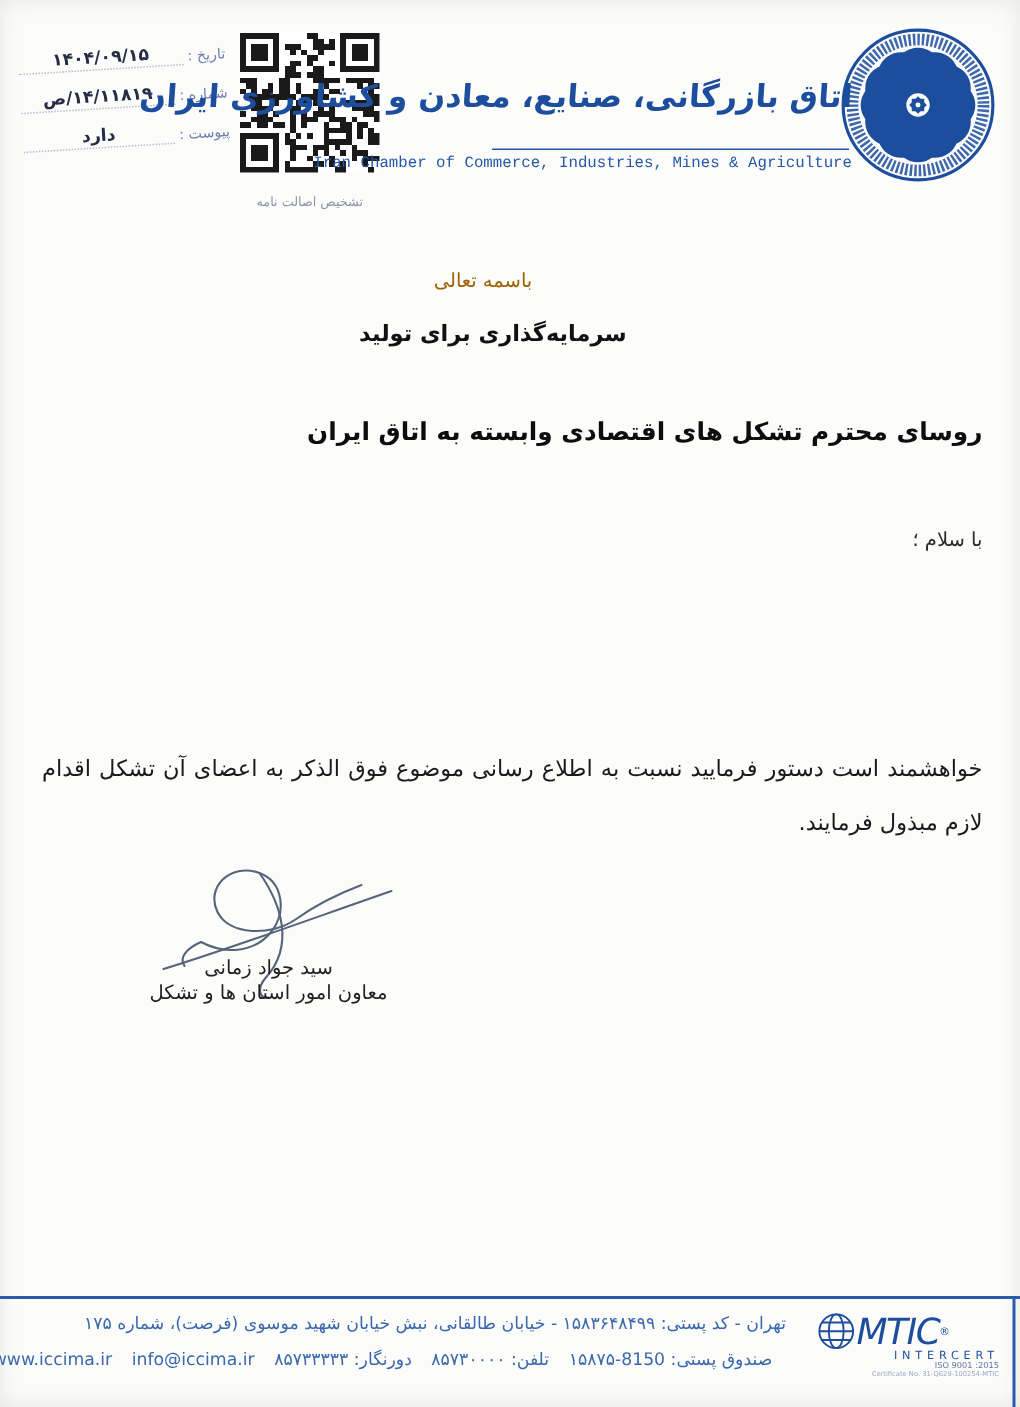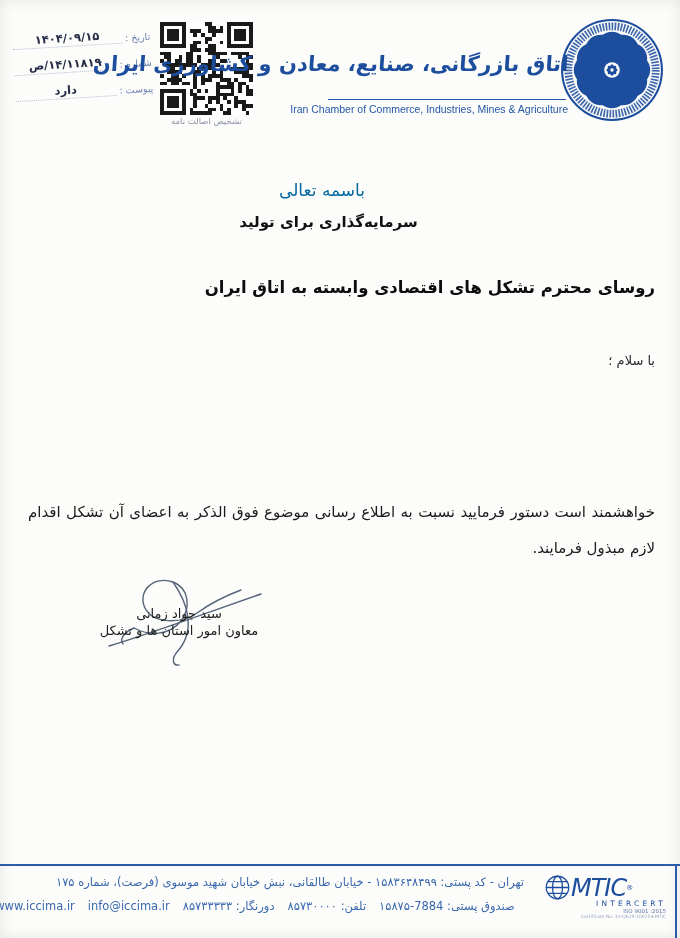--- a/index.html
+++ b/index.html
@@ -16,54 +16,54 @@
           transform:rotate(-3.5deg); }
   .meta-row { display:flex; align-items:flex-end; margin-bottom:10px; }
   .meta-label { font-size:9.5px; color:#6b7fae; white-space:nowrap; padding-left:3px; }
   .meta-line { flex:1; border-bottom:1px dotted #b4bdd3; text-align:center;
                font-size:11.5px; font-weight:bold; color:#252d45; padding-bottom:1px; }
   .num-ltr { direction:ltr; unicode-bidi:isolate; }
 
   
   .qr-wrap { position:absolute; left:158px; top:22px; width:97px; text-align:center; }
   .qr-wrap svg { width:93px; height:93px; display:block; margin:0 auto; }
-  .qr-caption { font-size:8.5px; color:#8d94a6; margin-top:1px; direction:rtl; }
+  .qr-caption { font-size:8.5px; color:#8d94a6; margin-top:15px; direction:rtl; }
 
   
   .logo { position:absolute; left:560px; top:18px; width:104px; height:104px; }
   .logo svg { width:100%; height:100%; }
 
   
   .org-fa { position:absolute; top:52px; right:112px; direction:rtl; white-space:nowrap;
             font-size:21px; font-weight:bold; color:#1d4e9e;
             transform:skewX(-4deg); letter-spacing:.5px; }
   .org-divider { position:absolute; top:99px; right:114px; width:238px;
                  border-top:1.5px solid #2458a6; }
   .org-en { position:absolute; top:103px; right:112px; white-space:nowrap;
-            font-family:Liberation Sans, sans-serif; font-size:10.5px; color:#2458a6; }
+            font-family:Liberation Mono, monospace; font-size:10.5px; color:#2458a6; }
 
   
   .basmala { position:absolute; top:180px; left:0; width:644px; text-align:center;
-             font-size:17px; color:#0369a1; direction:rtl; }
+             font-size:13px; color:#a16207; direction:rtl; }
   .slogan { position:absolute; top:213px; left:0; width:657px; text-align:center;
             font-size:15px; font-weight:bold; color:#111; direction:rtl; }
   .recipient { position:absolute; top:278px; right:25px; direction:rtl;
                font-size:16.5px; font-weight:bold; color:#0d0d0d; }
   .salutation { position:absolute; top:353px; right:25px; direction:rtl;
                 font-size:13px; color:#2a2a2a; }
   .para { position:absolute; right:25px; left:28px; direction:rtl;
           text-align:justify; font-size:15px; line-height:36px; color:#1b1b1b; }
   .p1 { top:381px; text-indent:14px; }
   .p1 b { font-weight:bold; color:#050505; }
   .p2 { top:494px; }
 
   
   .sig { position:absolute; left:95px; top:582px; width:168px; text-align:center; direction:rtl; }
   .sig-scribble { position:absolute; left:-6px; top:-16px; width:186px; height:106px; }
-  .sig-name { position:relative; margin-top:24px; font-size:13px; color:#222; z-index:2; }
+  .sig-name { position:relative; margin-top:56px; font-size:13px; color:#222; z-index:2; }
   .sig-title { position:relative; font-size:13px; color:#222; margin-top:2px; z-index:2;text-align:center; }
 
   
   .footer-rule { position:absolute; top:864px; left:0; width:680px;
                  border-top:2px solid #2a5cab; }
   .footer-edge { position:absolute; top:864px; right:3px; height:74px;
                  border-right:2px solid #2a5cab; }
   .addr { position:absolute; top:875px; left:32px; width:516px; text-align:center;
           direction:rtl; color:#3a68ae; font-size:11.5px; white-space:nowrap; }
   .contacts { position:absolute; top:899px; left:18px; width:474px; direction:rtl;
@@ -384,21 +384,21 @@
     <div class="sig-name">سید جواد زمانی</div>
     <div class="sig-title">معاون امور استان ها و تشکل</div>
   </div>
 
   <div class="footer-rule"></div>
   <div class="footer-edge"></div>
 
   <div class="addr">تهران - کد پستی: ۱۵۸۳۶۴۸۴۹۹ - خیابان طالقانی، نبش خیابان شهید موسوی (فرصت)، شماره ۱۷۵</div>
 
   <div class="contacts">
-    <span class="pair"><span>صندوق پستی:</span> <span class="num-ltr">۱۵۸۷۵-7884</span></span>
+    <span class="pair"><span>صندوق پستی:</span> <span class="num-ltr">۱۵۸۷۵-8150</span></span>
     <span class="pair"><span>تلفن:</span> <span>۸۵۷۳۰۰۰۰</span></span>
     <span class="pair"><span>دورنگار:</span> <span>۸۵۷۳۳۳۳۳</span></span>
     <span class="num-ltr">info@iccima.ir</span>
     <span class="num-ltr">www.iccima.ir</span>
   </div>
 
   <div class="mtic">
     <div class="mtic-top">
       <svg class="mtic-globe" viewBox="0 0 30 30">
         <g fill="none" stroke="#1d4e9e" stroke-width="1.4">

